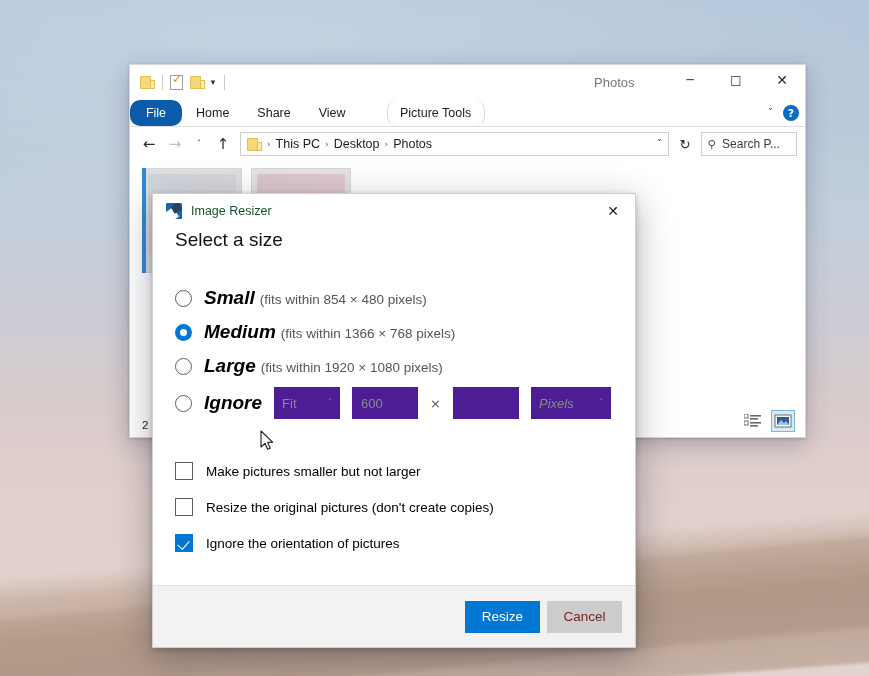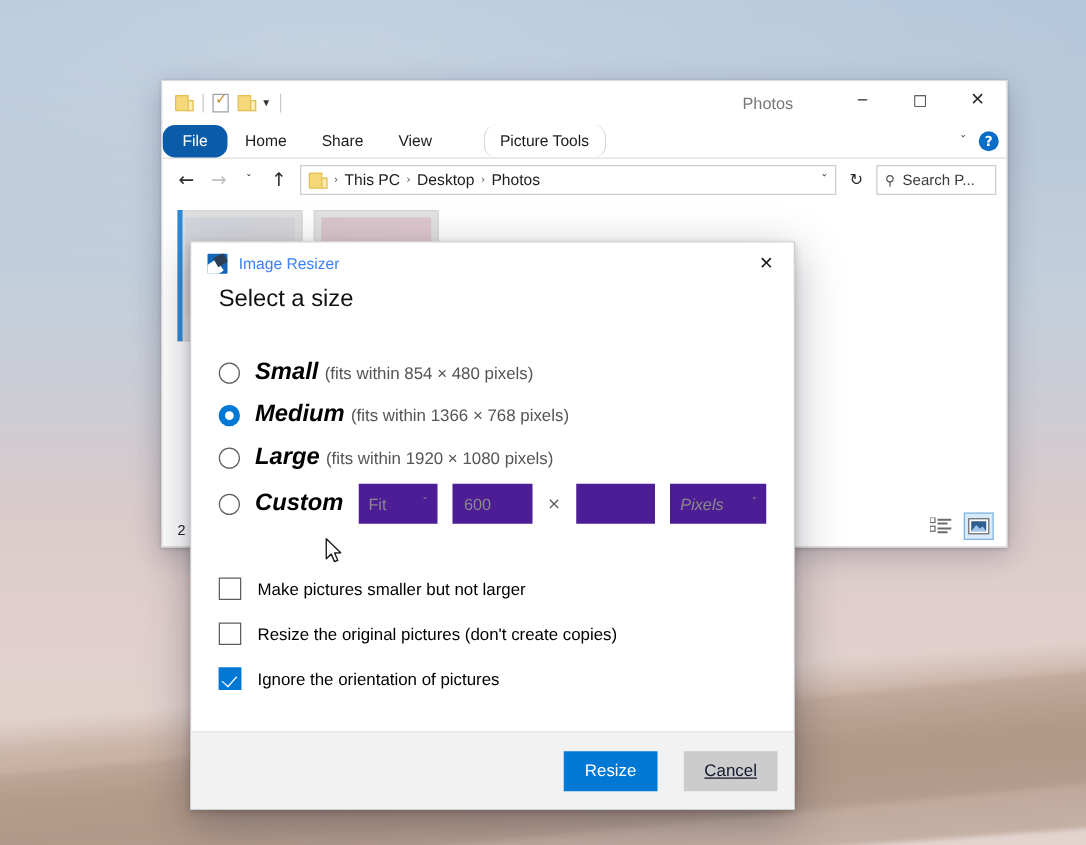--- a/index.html
+++ b/index.html
@@ -427,21 +427,21 @@
   .dlg-icon::after {
     content: "";
     position: absolute;
     left: 6px; top: 1px;
     width: 9px; height: 8px;
     background: #2c3f54;
     transform: rotate(-30deg);
   }
   .dlg-title-text {
     font-size: 12.5px;
-    color: #3b82f6;
+    color: #14532d;
   }
   .dlg-close {
     margin-left: auto;
     width: 44px; height: 32px;
     display: flex; align-items: center; justify-content: center;
     font-size: 14px;
     color: #1c1c1c;
     font-family: "DejaVu Sans", sans-serif;
   }
 
@@ -574,21 +574,21 @@
     color: #000000;
   }
 
   .dlg-footer {
     height: 62px;
     background: #f2f2f2;
     border-top: 1px solid #e2e2e2;
     display: flex;
     align-items: center;
     justify-content: flex-end;
-    gap: 21px;
+    gap: 7px;
     padding-right: 13px;
     box-sizing: border-box;
     flex-shrink: 0;
   }
   .btn {
     height: 32px;
     min-width: 75px;
     display: flex;
     align-items: center;
     justify-content: center;
@@ -596,23 +596,22 @@
     box-sizing: border-box;
     padding: 0 14px;
   }
   .btn.primary {
     background: #0078d4;
     color: #ffffff;
     border: none;
   }
   .btn.secondary {
     background: #cccccc;
-    color: #0f172a;
+    color: #7f1d1d;
     border: none;
-    text-decoration: underline;
   }
 
   
   #cursor {
     position: absolute;
     left: 260px;
     top: 430px;
     width: 14px;
     height: 21px;
     pointer-events: none;
@@ -750,21 +749,21 @@
 
       <div class="radio-row">
         <span class="radio"></span>
         <span>
           <span class="r-label">Large</span><span class="r-desc">(fits within 1920 × 1080 pixels)</span>
         </span>
       </div>
 
       <div class="custom-row">
         <span class="radio"></span>
-        <span class="r-label">Custom</span>
+        <span class="r-label">Ignore</span>
 
         <span class="ctl ctl-select">
           <span>Fit</span>
           <span class="sel-chev">ˇ</span>
         </span>
 
         <span class="ctl ctl-input">600</span>
 
         <span class="times">×</span>
 

